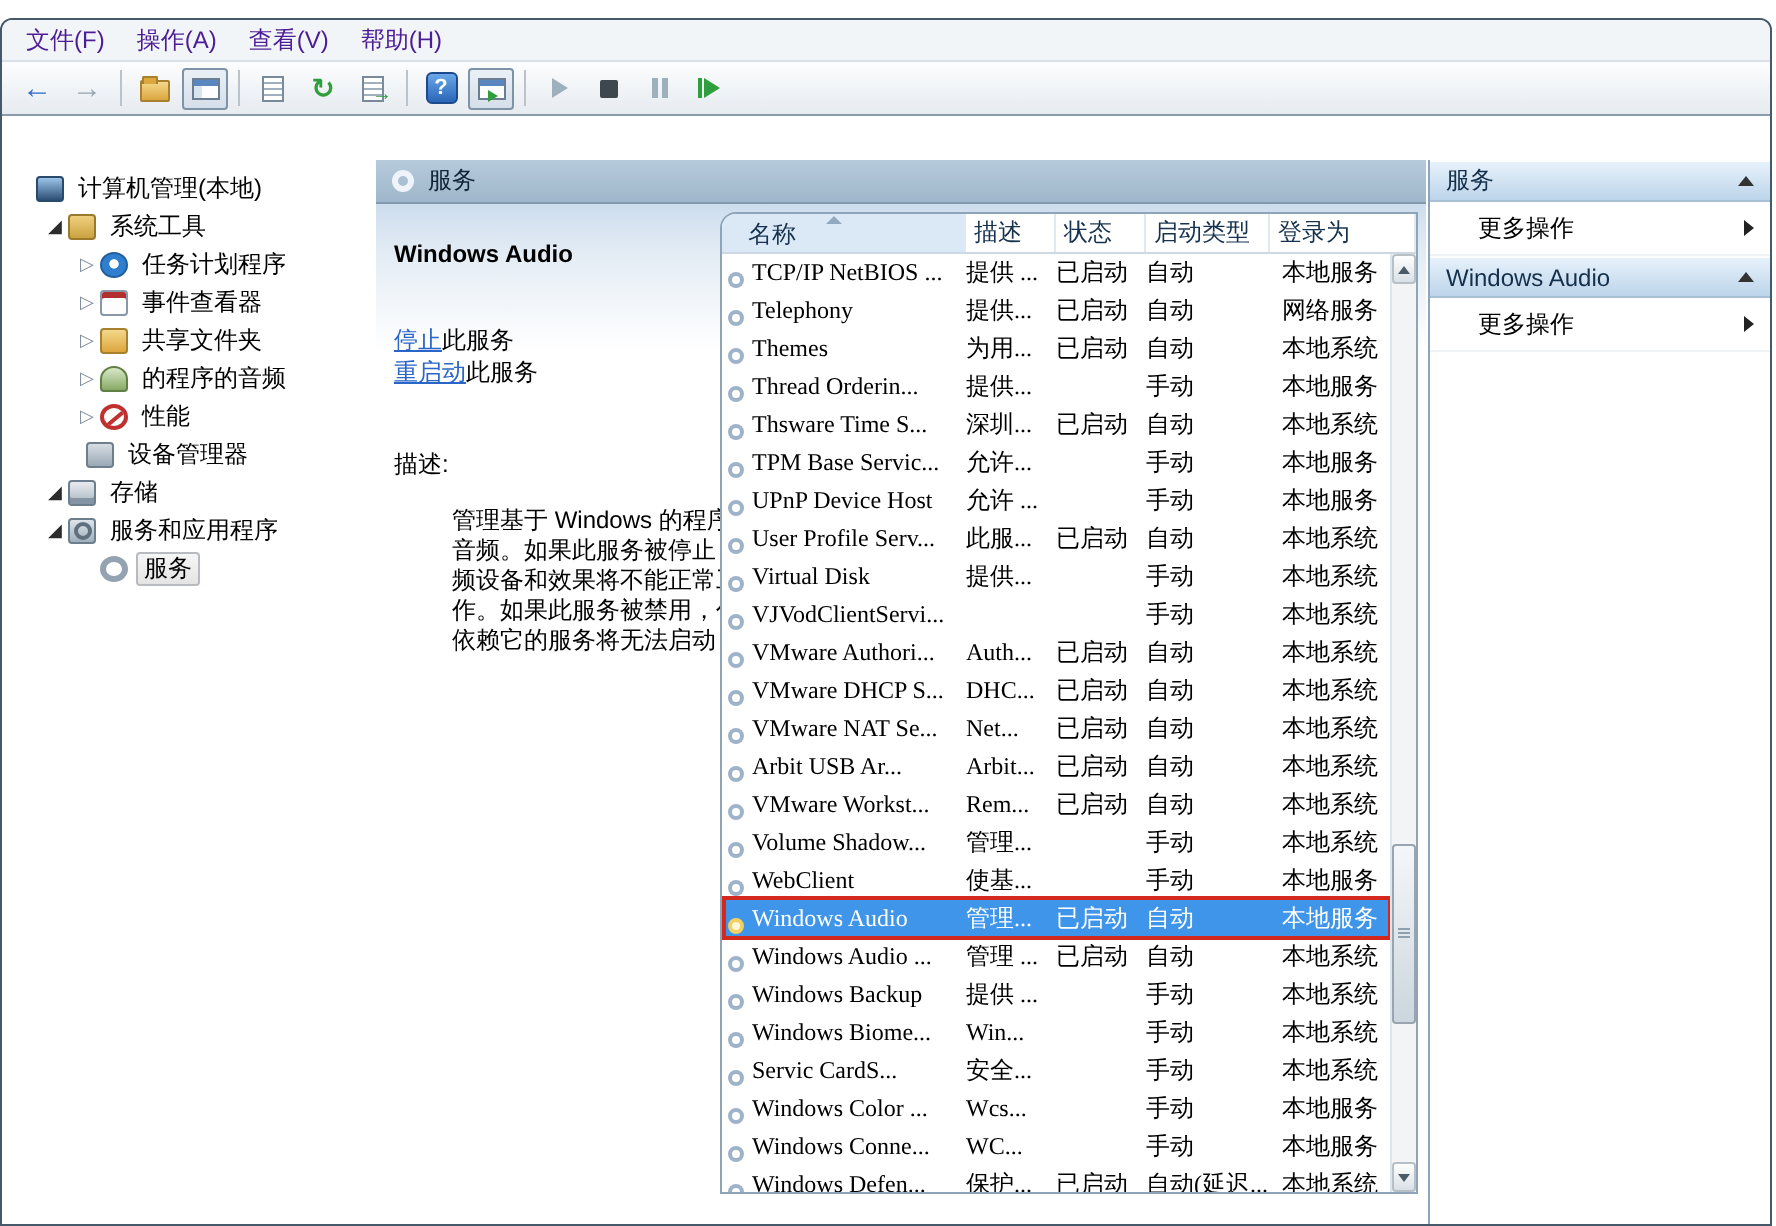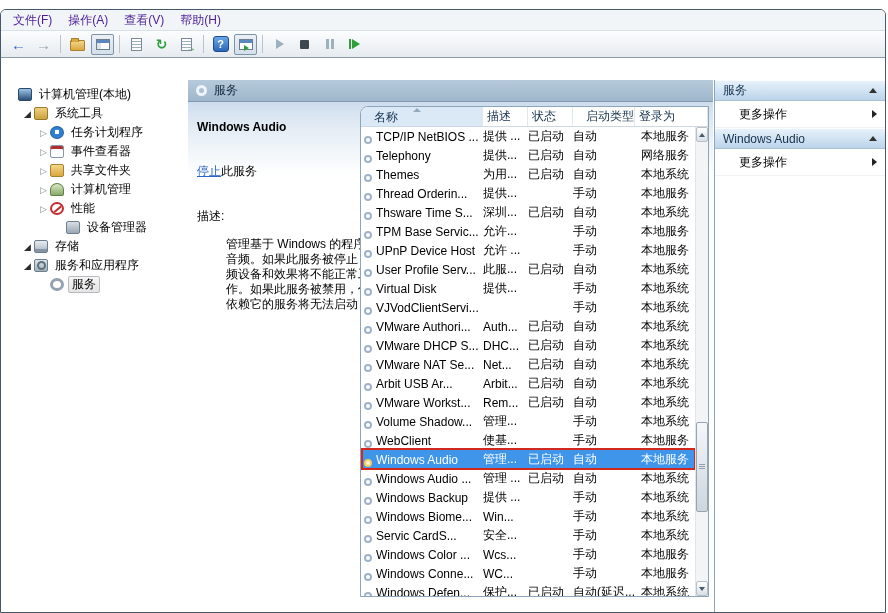--- a/index.html
+++ b/index.html
@@ -92,38 +92,38 @@
   .i-wmi{background:linear-gradient(#cfd6dd,#8a98a5);border:1px solid #6d7e8c;border-radius:2px;}
   
   .middle{position:absolute;left:187px;right:172px;top:0;bottom:0;
     background:linear-gradient(180deg,#cdddee 22px,#e2ebf4 45px,#ffffff 95px);}
   .mid-header{height:22px;background:linear-gradient(#b6cadb,#9fb7cb);
     border-bottom:1px solid #8399ad;display:flex;align-items:center;gap:7px;
     padding-left:8px;color:#12263a;}
   .mid-gear{width:11px;height:11px;border:3px solid #eef4f9;border-radius:50%;background:transparent;}
   .desc-pane{position:absolute;left:9px;top:40px;width:160px;}
   .svc-name{font-weight:bold;margin-bottom:30px;}
-  .svc-link-row{margin-bottom:1px;line-height:15px;}
+  .svc-link-row{margin-bottom:1px;line-height:15px;font-family:Liberation Mono, monospace;}
   .svc-link{color:var(--link);text-decoration:underline;cursor:pointer;}
   .desc-label{margin-top:29px;margin-bottom:12px;}
   .desc-text{line-height:15px;width:160px;margin-left:29px;}
   
   .list-panel{position:absolute;left:172px;top:26px;right:4px;bottom:15px;background:#fff;
     border:1px solid var(--panelborder);border-radius:8px 0 0 0;overflow:hidden;}
   .list-header{height:20px;display:flex;border-bottom:1px solid #cdd8e3;position:relative;}
   .hcell{border-right:1px solid #e0e8f0;display:flex;align-items:center;padding-left:4px;
     color:#16324e;position:relative;height:100%;}
   .hcell.sorted{background:#dbe9f7;}
   .sort-arrow{position:absolute;top:1px;left:52px;width:0;height:0;
     border-left:4px solid transparent;border-right:4px solid transparent;border-bottom:4px solid #93a9bd;}
-  .rows{position:absolute;top:20px;left:0;right:13px;bottom:0;overflow:hidden;}
+  .rows{position:absolute;top:20px;left:0;right:13px;bottom:0;overflow:hidden;font-family:Liberation Serif, serif;}
   .lrow{height:19px;display:flex;align-items:center;position:relative;}
   .cell{white-space:nowrap;overflow:hidden;flex:none;}
   .c0{width:122px;padding-left:3px;display:flex;align-items:flex-end;gap:4px;}
-  .c1{width:45px;}.c2{width:45px;}.c3{width:62px;justify-content:flex-end;}.c4{flex:1;text-align:center;}
+  .c1{width:45px;}.c2{width:45px;}.c3{width:62px;}.c4{flex:1;text-align:center;}
   .row-gear{width:8px;height:8px;border:2px solid #9fb3c8;border-radius:50%;flex:none;}
   .lrow.selected{background:var(--sel);color:#fff;}
   .lrow.selected .row-gear{border-color:#f3d060;background:#fff7d8;}
   .lrow.selected::after{content:'';position:absolute;left:0;right:-1px;top:-2px;bottom:-1px;
     border:2px solid var(--red);pointer-events:none;z-index:5;}
   
   .vscroll{position:absolute;top:20px;right:0;bottom:0;width:13px;background:#f2f4f6;border-left:1px solid #dfe5ea;}
   .sb-btn{height:15px;background:linear-gradient(#fefefe,#d9e0e6);border:1px solid #b7bfc7;
     border-radius:2px;display:flex;align-items:center;justify-content:center;}
   .sb-btn.down{position:absolute;bottom:0;left:0;right:0;}
@@ -239,28 +239,28 @@
           <span class="t-label">事件查看器</span>
         </div>
         <div class="tree-row" style="padding-left: 36px;">
           <span class="expander">▷</span>
           <div class="t-icon i-folder"></div>
           <span class="t-label">共享文件夹</span>
         </div>
         <div class="tree-row" style="padding-left: 36px;">
           <span class="expander">▷</span>
           <div class="t-icon i-users"></div>
-          <span class="t-label">计算机管理</span>
+          <span class="t-label">的程序的音频</span>
         </div>
         <div class="tree-row" style="padding-left: 36px;">
           <span class="expander">▷</span>
           <div class="t-icon i-perf"></div>
           <span class="t-label">性能</span>
         </div>
-        <div class="tree-row" style="padding-left: 52px;">
+        <div class="tree-row" style="padding-left: 29px;">
           <span class="expander"></span>
           <div class="t-icon i-device"></div>
           <span class="t-label">设备管理器</span>
         </div>
         <div class="tree-row" style="padding-left: 20px;">
           <span class="expander exp">◢</span>
           <div class="t-icon i-storage"></div>
           <span class="t-label">存储</span>
         </div>
         <div class="tree-row" style="padding-left: 20px;">
@@ -278,20 +278,23 @@
     <div class="middle">
       <div class="mid-header">
         <div class="mid-gear"></div>
         <div>服务</div>
       </div>
 
       <div class="desc-pane">
         <div class="svc-name">Windows Audio</div>
         <div class="svc-link-row">
           <span class="svc-link">停止</span><span>此服务</span>
+        </div>
+        <div class="svc-link-row">
+          <span class="svc-link">重启动</span><span>此服务</span>
         </div>
         <div class="desc-label">描述:</div>
         <div class="desc-text">管理基于 Windows 的程序的音频。如果此服务被停止，音频设备和效果将不能正常工作。如果此服务被禁用，任何依赖它的服务将无法启动</div>
       </div>
 
       <div class="list-panel">
         <div class="list-header">
             <div class="hcell c0 sorted">
               <span style="padding-left: 10px;">名称</span>
               <div class="sort-arrow"></div>

